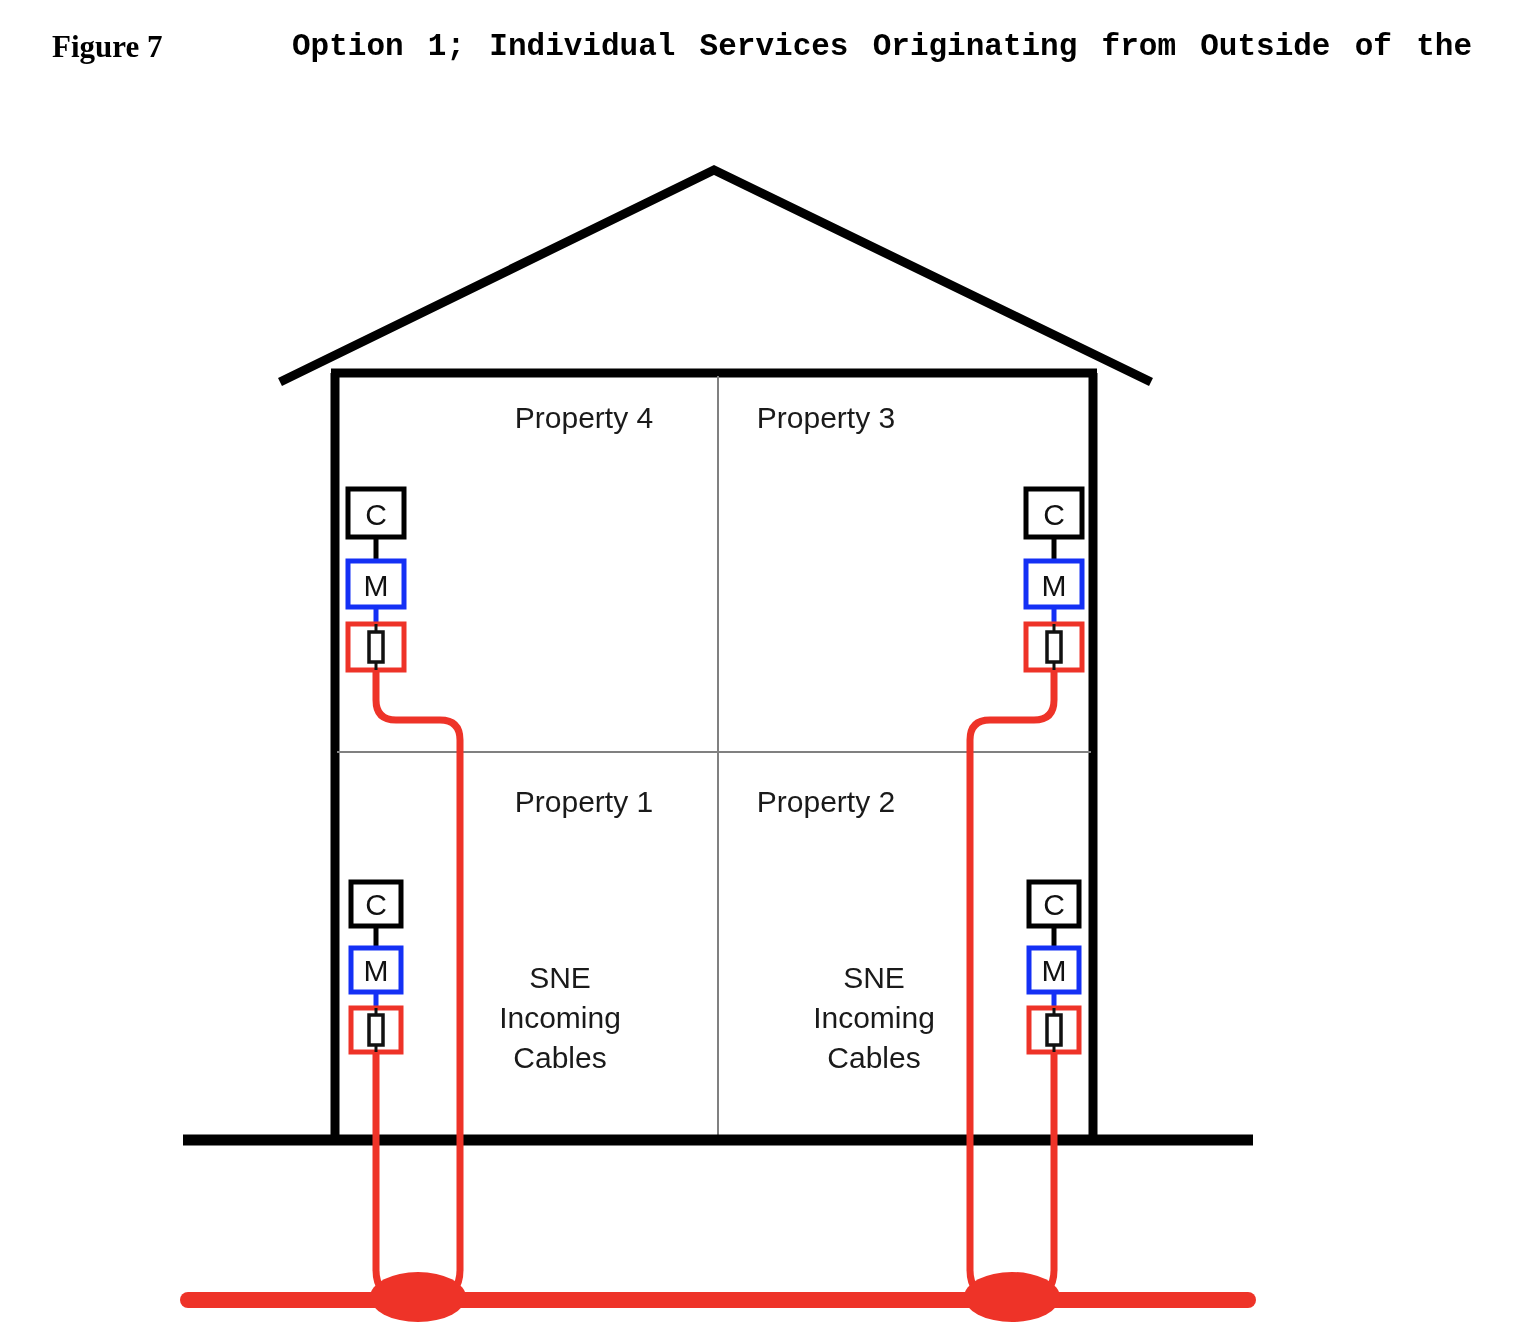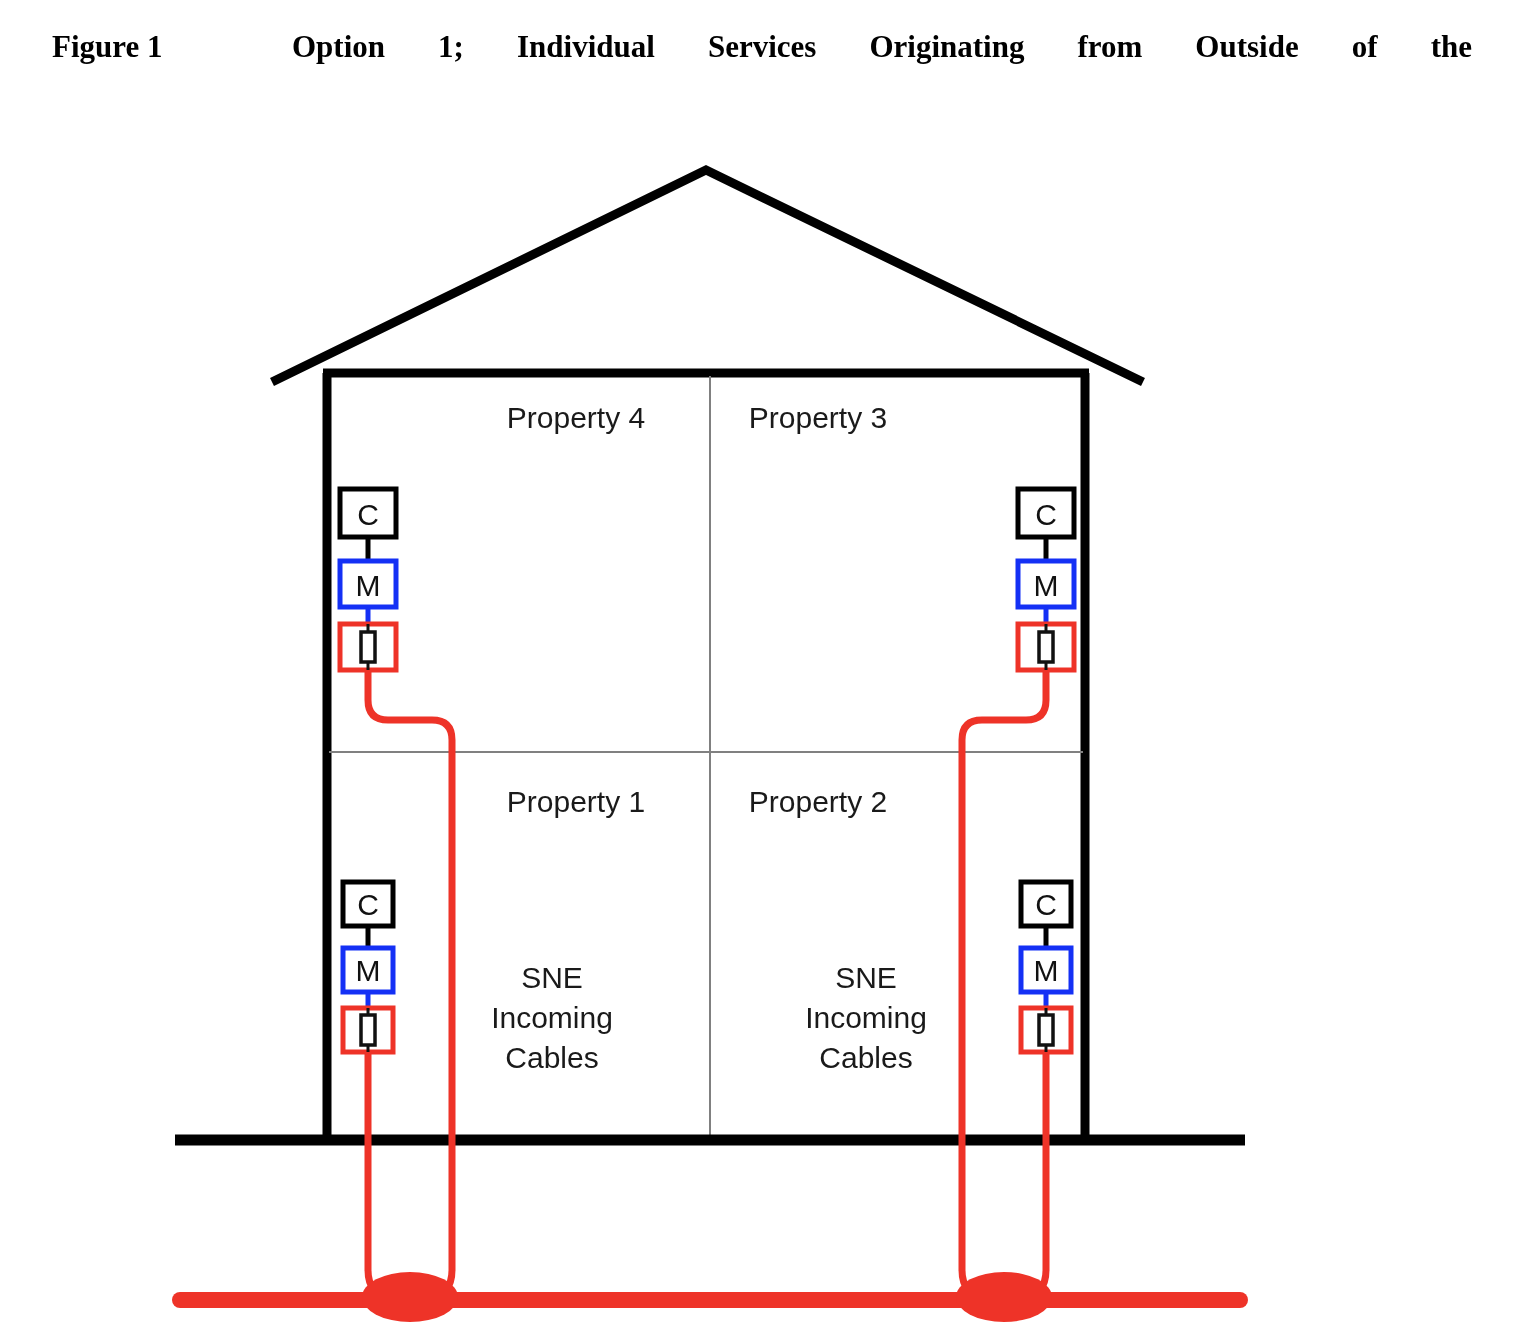--- a/index.html
+++ b/index.html
@@ -38,29 +38,30 @@
   #caption-text {
     flex: 1 1 auto;
     text-align: justify;
     text-align-last: left;
     hyphens: none;
   }
   #caption-text .line1 {
     display: block;
     text-align: justify;
     text-align-last: justify;
+    font-family: Liberation Mono, monospace;
   }
   #caption-text .line2 {
     display: block;
   }
 
   
   #figure {
     position: absolute;
-    left: 0;
+    left: 8px;
     top: 140px;
     width: 1284px;
     height: 1200px;
   }
   #figure svg {
     display: block;
     width: 1520px;
     height: 1200px;
   }
 
@@ -153,21 +154,21 @@
     stroke-linecap: round;
   }
   .junction-node {
     fill: #ee3328;
   }
 </style>
 </head>
 <body>
 
 <div id="caption">
-  <div id="caption-label">Figure 1</div>
+  <div id="caption-label">Figure 7</div>
   <div id="caption-text">
     <span class="line1">Option 1; Individual Services Originating from Outside of the</span>
   </div>
 </div>
 
 <div id="figure">
 <svg viewBox="0 0 1520 1200" xmlns="http://www.w3.org/2000/svg">
 
   <g>
 

